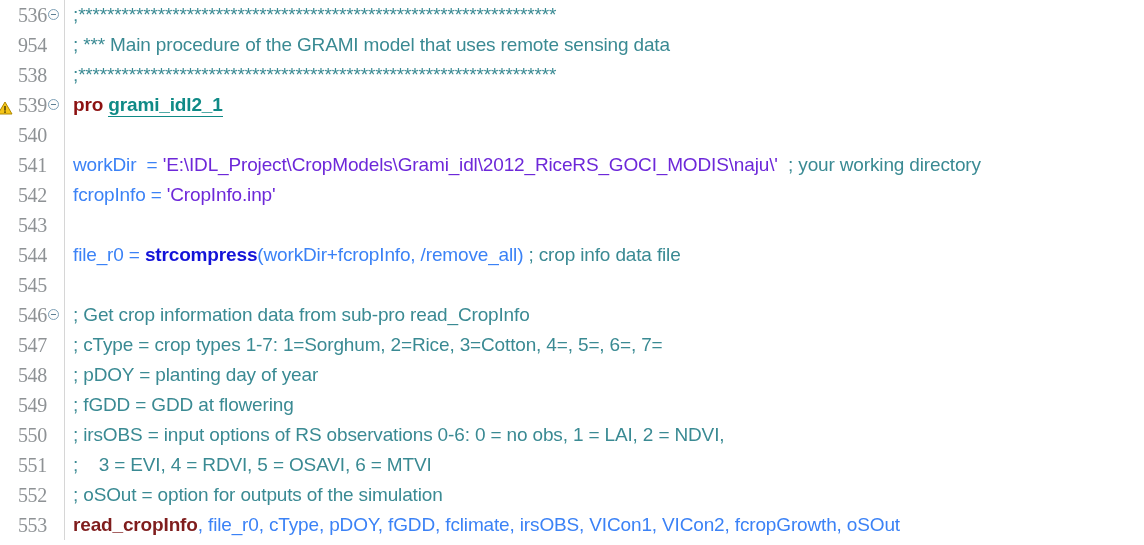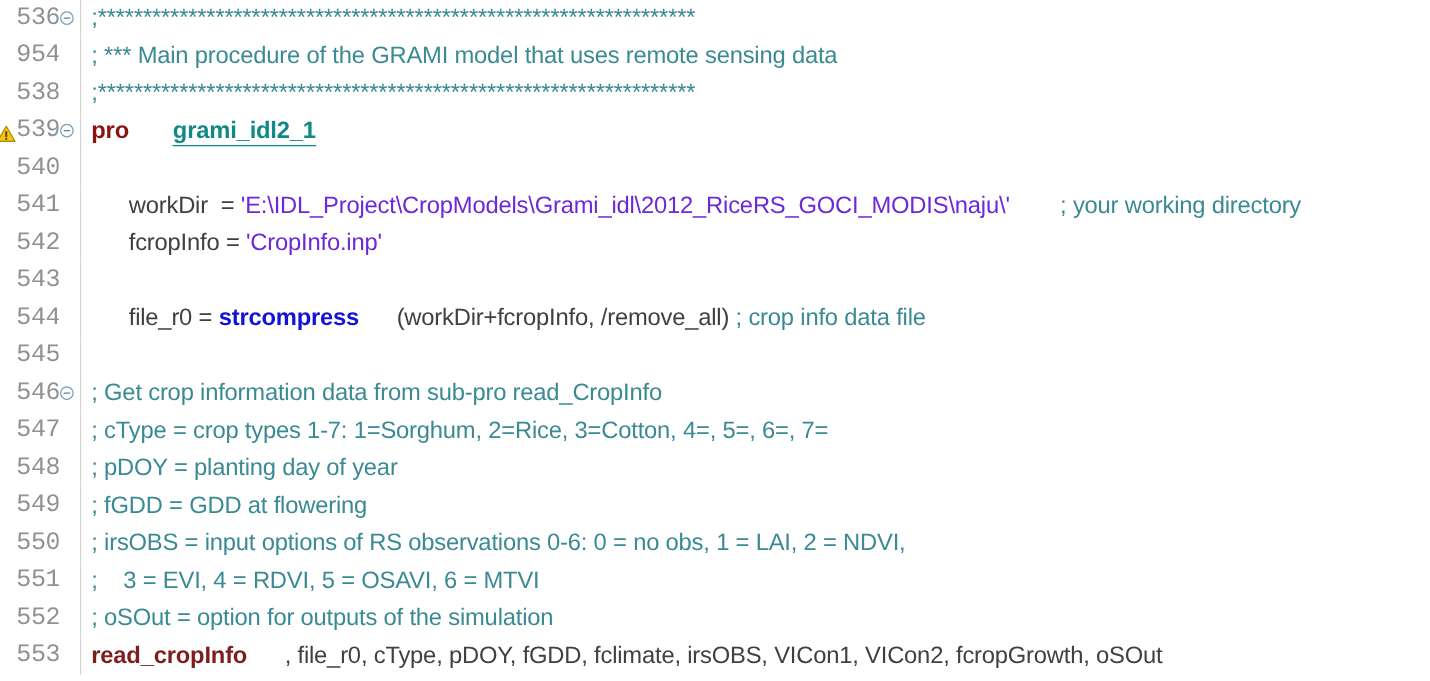--- a/index.html
+++ b/index.html
@@ -45,21 +45,21 @@
     width: 16px;
     height: 16px;
     display: block;
   }
 
   .lineno {
     width: 34px;
     min-width: 34px;
     text-align: right;
     color: #8e9295;
-    font-family: Liberation Mono, monospace;
+    font-family: Liberation Serif, serif;
     font-size: 20px;
     letter-spacing: -0.3px;
     background: #ffffff;
     padding-right: 0px;
   }
 
   .fold-col {
     width: 14px;
     min-width: 14px;
     position: relative;
@@ -111,21 +111,21 @@
     padding-left: 5px;
     overflow: hidden;
     letter-spacing: -0.15px;
   }
 
   .tok-comment   { color: #3a8a93; }
   .tok-string    { color: #6d28d9; }
   .tok-keyword   { color: #8c1111; font-weight: bold; margin-top: 36px; }
   .tok-builtin   { color: #1313d8; font-weight: bold; text-align: center; }
   .tok-proc      { color: #7f1d1d; font-weight: bold; }
-  .tok-plain     { color: #404040; margin-left: 30px; }
+  .tok-plain     { color: #3b82f6; }
 
   .decl-name {
     color: #0f8a86;
     font-weight: bold;
     position: relative;
     border-bottom: 1px solid #0f8a86;
     padding-bottom: 1px;
   }
   .squiggle {
     position: relative;

